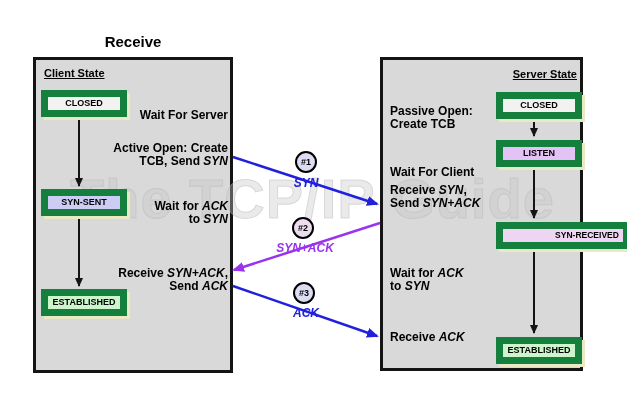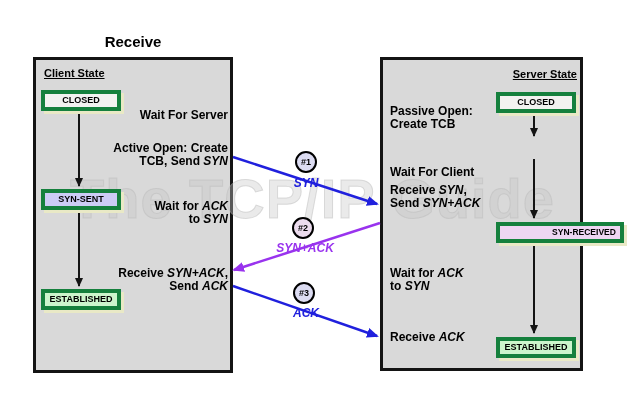--- a/index.html
+++ b/index.html
@@ -23,21 +23,21 @@
 
   .diagram-title { position:absolute; z-index:4; font-size:15px; font-weight:bold; text-align:center; }
   #client-title { left:33px; top:33px; width:200px; }
   #server-title { left:380px; top:33px; width:203px; }
 
   .state-header { position:absolute; z-index:4; font-size:11px; font-weight:bold; text-decoration:underline; }
   #client-state-header { left:44px; top:67px; }
   #server-state-header { right:50px; top:68px;margin-left:16px; }
 
   .statebox {
-    position:absolute; z-index:4; width:72px; height:13px; border:4px solid #15803d;
+    position:absolute; z-index:4; width:72px; height:13px; border:7px solid #15803d;
     box-shadow:3px 3px 0 0 #e9e9c6; font-size:9px; font-weight:bold;
     line-height:13px; text-align:center; white-space:nowrap; overflow:hidden;
   }
   #cs-closed  { left:41px;  top:90px; }
   #cs-synsent { left:41px;  top:189px; }
   #cs-est     { left:41px;  top:289px; }
   #ss-closed  { left:496px; top:92px; }
   #ss-listen  { left:496px; top:140px; }
   #ss-synrecv { left:496px; top:222px; font-size:8.5px; }
   #ss-est     { left:496px; top:337px; }
@@ -100,20 +100,21 @@
   <div class="diagram-title" id="client-title">Receive</div>
 
   <div class="state-header" id="client-state-header">Client State</div>
   <div class="state-header" id="server-state-header">Server State</div>
 
   <div class="statebox" id="cs-closed" style="background-color: rgb(242, 242, 240);">CLOSED</div>
   <div class="statebox" id="cs-synsent" style="background-color: rgb(204, 204, 245);">SYN-SENT</div>
   <div class="statebox" id="cs-est" style="background-color: rgb(204, 245, 204);">ESTABLISHED</div>
 
   <div class="statebox" id="ss-closed" style="background-color: rgb(242, 242, 240);">CLOSED</div>
+  <div class="statebox" id="ss-listen" style="background-color: rgb(227, 194, 245);">LISTEN</div>
   <div class="statebox" id="ss-synrecv" style="background-color: rgb(238, 214, 242); padding-left: 48px;">SYN-RECEIVED</div>
   <div class="statebox" id="ss-est" style="background-color: rgb(204, 245, 204);">ESTABLISHED</div>
 
   <div class="annotation right" id="ca0">
       <div><span>Wait For Server</span></div>
     </div>
   <div class="annotation right" id="ca1">
       <div><span>Active Open: Create</span></div>
       <div><span>TCB, Send </span><span class="it">SYN</span></div>
     </div>

